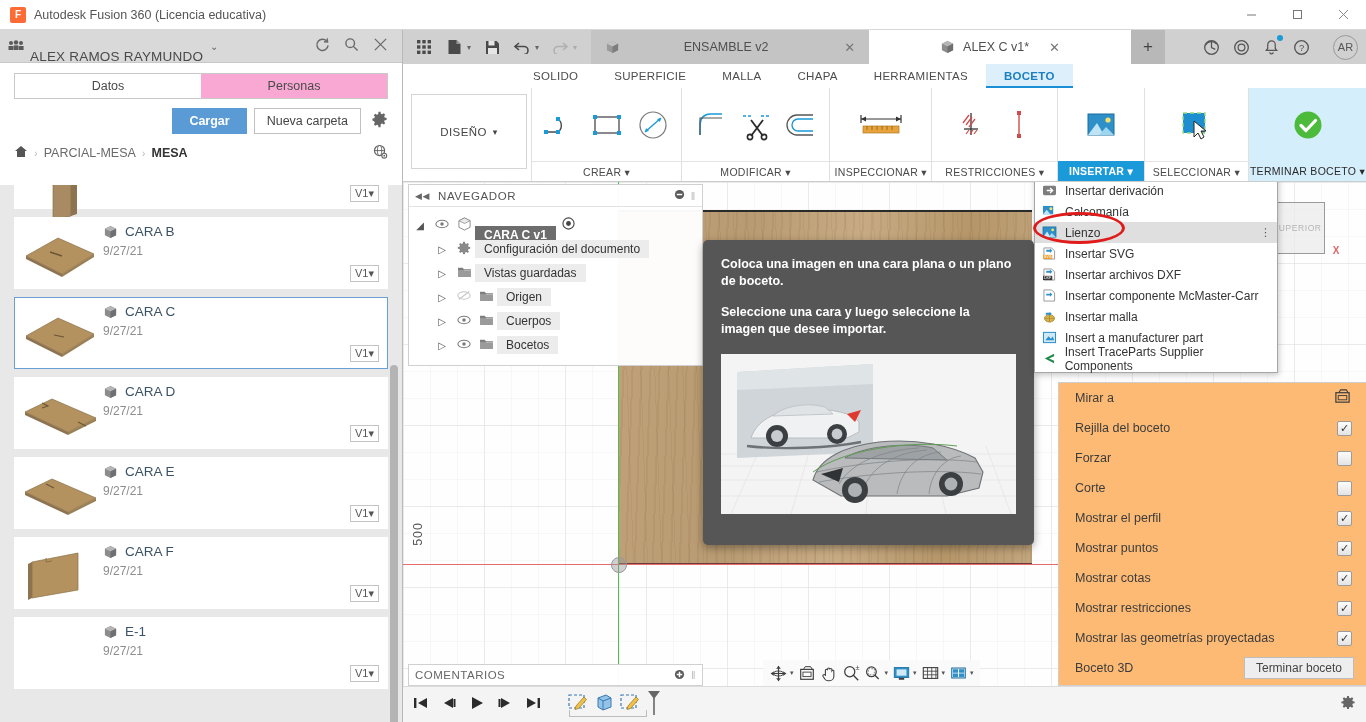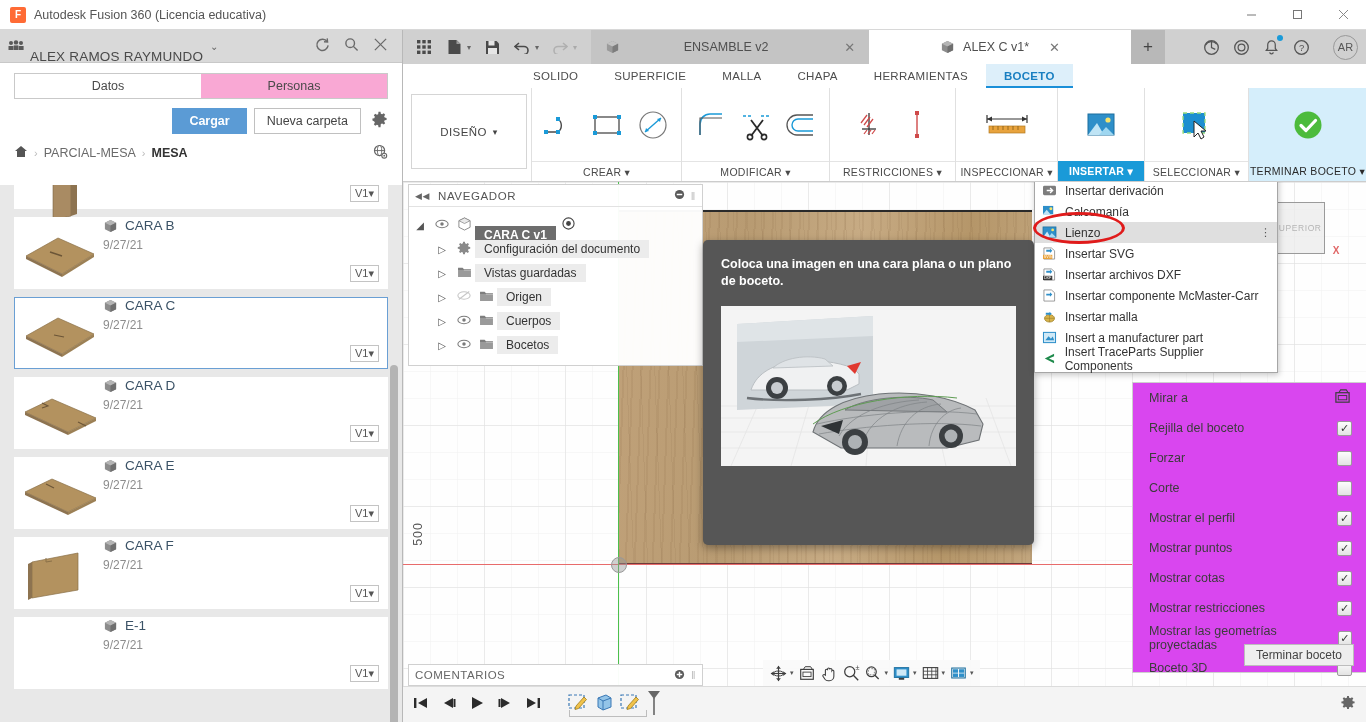--- a/index.html
+++ b/index.html
@@ -77,21 +77,21 @@
   .list-area {
     position: absolute; left: 0; top: 122px; right: 0; bottom: 0;
     background: #e8e8e8; padding: 0 14px; overflow: hidden;
   }
   .file-card {
     background: #fff; border: 1px solid transparent; height: 72px;
     margin-bottom: 8px; position: relative; display: flex; align-items: flex-start;
   }
   .file-card.selected { border: 1px solid #6a9fd4; }
   .thumb { width: 84px; height: 66px; margin: 3px 0 0 4px; display:flex; align-items:center; justify-content:center; }
-  .file-meta { }
+  .file-meta { padding-top: 6px; }
   .file-title { display: flex; align-items: center; gap: 7px; font-size: 13.5px; color: #3b5266; }
   .file-date { font-size: 12px; color: #8d8d8d; margin-top: 5px; }
   .ver-chip {
     position: absolute; right: 8px; bottom: 6px;
     border: 1px solid #c4c4c4; background: #fff; color: #555;
     font-size: 11px; padding: 1px 4px;
   }
   .cube-ico { width: 15px; height: 14px; }
   .left-scroll {
     position: absolute; right: 4px; top: 180px; width: 8px; height: 460px;
@@ -217,22 +217,22 @@
   .viewcube {
     position: absolute; right: 41px; top: 20px; width: 56px; height: 52px;
     border: 1px solid #9a9a9a; background: rgba(235,235,235,.75);
     display: flex; align-items: center; justify-content: center;
     font-size: 8.5px; color: #b5b5b5; letter-spacing: .6px;
   }
   .vc-axis { position: absolute; font-size: 10px; font-weight: bold; }
 
   
   .palette {
-    position: absolute; right: 0; top: 200px; width: 234px; bottom: 49px;
-    background: #d946ef; border: 1px solid #cfcfcf; border-right: none;
+    position: absolute; right: 0; top: 200px; width: 308px; bottom: 36px;
+    background: #fdba74; border: 1px solid #cfcfcf; border-right: none;
   }
   .pal-row {
     display: flex; align-items: center; height: 30px; padding: 0 14px 0 16px;
     font-size: 12.5px; color: #3c3c3c;
   }
   .pal-row .chk { margin-left: auto; }
   .cbox { width: 15px; height: 15px; border: 1px solid #9b9b9b; border-radius: 2px;
     background: linear-gradient(#fdfdfd,#e3e3e3); display:flex; align-items:center; justify-content:center;
     font-size: 11px; color: #333; }
   .pal-foot { position: absolute; left: 0; right: 0; bottom: 6px; display: flex; justify-content: flex-end; padding-right: 12px; }
@@ -724,49 +724,20 @@
               </svg>
             </div>
             <div class="rbtn">
               <svg width="36" height="30" viewBox="0 0 36 30">
                   <path d="M30 5 H14 a10 10 0 0 0 0 20 H30" fill="none" stroke="#555" stroke-width="1.3"></path>
                   <path d="M30 9 H15 a6 6 0 0 0 0 12 H30" fill="none" stroke="#1a9ad8" stroke-width="1.4"></path>
                 </svg>
             </div>
           </div>
           <div class="rg-label"><span>MODIFICAR</span> <span>▾</span></div>
-        </div>
-
-        <div class="rgroup" style="width:128px">
-          <div class="rg-icons">
-            <div class="rbtn">
-              <svg width="32" height="32" viewBox="0 0 32 32">
-                  <line x1="16" y1="4" x2="16" y2="26" stroke="#333" stroke-width="1.3"></line>
-                  <g stroke="#cf4a4a" stroke-width="1.3">
-                    <line x1="8" y1="14" x2="14" y2="6"></line>
-                    <line x1="11" y1="16" x2="17" y2="8"></line>
-                    <line x1="14" y1="18" x2="20" y2="10"></line>
-                  </g>
-                  <line x1="9" y1="20" x2="23" y2="20" stroke="#333" stroke-width="1.3"></line>
-                  <g stroke="#cf4a4a" stroke-width="1.2">
-                    <line x1="11" y1="25" x2="14" y2="21"></line>
-                    <line x1="15" y1="25" x2="18" y2="21"></line>
-                    <line x1="19" y1="25" x2="22" y2="21"></line>
-                  </g>
-                </svg>
-            </div>
-            <div class="rbtn">
-              <svg width="26" height="32" viewBox="0 0 26 32">
-                  <line x1="13" y1="3" x2="13" y2="28" stroke="#cf4a4a" stroke-width="1.4"></line>
-                  <rect x="11" y="2" width="4" height="4" fill="#cf4a4a"></rect>
-                  <rect x="11" y="25" width="4" height="4" fill="#cf4a4a"></rect>
-                </svg>
-            </div>
-          </div>
-          <div class="rg-label"><span>RESTRICCIONES</span> <span>▾</span></div>
         </div>
 
         <div class="rgroup" style="width:104px">
           <div class="rg-icons">
             <div class="rbtn wide">
               <svg width="52" height="32" viewBox="0 0 52 32">
                 <line x1="6" y1="10" x2="46" y2="10" stroke="#333" stroke-width="1.2"></line>
                 <line x1="6" y1="6" x2="6" y2="14" stroke="#333" stroke-width="1.2"></line>
                 <line x1="46" y1="6" x2="46" y2="14" stroke="#333" stroke-width="1.2"></line>
                 <path d="M6 10 L11 7.5 L11 12.5 Z" fill="#333"></path>
@@ -779,20 +750,49 @@
                     <line x1="27" y1="17" x2="27" y2="21"></line>
                     <line x1="32" y1="17" x2="32" y2="21"></line>
                     <line x1="37" y1="17" x2="37" y2="21"></line>
                   </g>
               </svg>
             </div>
           </div>
           <div class="rg-label"><span>INSPECCIONAR</span> <span>▾</span></div>
         </div>
 
+        <div class="rgroup" style="width:128px">
+          <div class="rg-icons">
+            <div class="rbtn">
+              <svg width="32" height="32" viewBox="0 0 32 32">
+                  <line x1="16" y1="4" x2="16" y2="26" stroke="#333" stroke-width="1.3"></line>
+                  <g stroke="#cf4a4a" stroke-width="1.3">
+                    <line x1="8" y1="14" x2="14" y2="6"></line>
+                    <line x1="11" y1="16" x2="17" y2="8"></line>
+                    <line x1="14" y1="18" x2="20" y2="10"></line>
+                  </g>
+                  <line x1="9" y1="20" x2="23" y2="20" stroke="#333" stroke-width="1.3"></line>
+                  <g stroke="#cf4a4a" stroke-width="1.2">
+                    <line x1="11" y1="25" x2="14" y2="21"></line>
+                    <line x1="15" y1="25" x2="18" y2="21"></line>
+                    <line x1="19" y1="25" x2="22" y2="21"></line>
+                  </g>
+                </svg>
+            </div>
+            <div class="rbtn">
+              <svg width="26" height="32" viewBox="0 0 26 32">
+                  <line x1="13" y1="3" x2="13" y2="28" stroke="#cf4a4a" stroke-width="1.4"></line>
+                  <rect x="11" y="2" width="4" height="4" fill="#cf4a4a"></rect>
+                  <rect x="11" y="25" width="4" height="4" fill="#cf4a4a"></rect>
+                </svg>
+            </div>
+          </div>
+          <div class="rg-label"><span>RESTRICCIONES</span> <span>▾</span></div>
+        </div>
+
         <div class="rgroup" style="width:88px">
           <div class="rg-icons">
             <div class="rbtn">
               <svg width="36" height="30" viewBox="0 0 36 30">
                   <rect x="5" y="4" width="26" height="21" fill="#2e8fc9" stroke="#1d6f9e" stroke-width="1"></rect>
                   <circle cx="25" cy="10" r="2.6" fill="#f6e36c"></circle>
                   <path d="M5 25 L14 13 L21 25 Z" fill="#bfe4f5"></path>
                   <path d="M16 25 L23 17 L31 25 Z" fill="#9ed6f0"></path>
                 </svg>
             </div>
@@ -962,20 +962,21 @@
                   <path d="M1 2 H6 L7.4 3.6 H15 V4.4 H1 Z" fill="#7e7e7e"></path>
                 </svg>
             </span>
             <span class="nav-lbl">Bocetos</span>
           </div>
         </div>
       </div>
 
       <div class="tip">
         <p>Coloca una imagen en una cara plana o un plano de boceto.</p>
+        <p>Seleccione una cara y luego seleccione la imagen que desee importar.</p>
         <div class="tip-img">
           <svg width="295" height="160" viewBox="0 0 295 160">
             <rect width="295" height="160" fill="#f4f4f4"></rect>
 
             <g stroke="#e2e2e2" stroke-width="0.7">
               <line x1="0" y1="100" x2="295" y2="100"></line>
                 <line x1="0" y1="112" x2="295" y2="112"></line>
               <line x1="0" y1="126" x2="295" y2="126"></line>
                 <line x1="0" y1="142" x2="295" y2="142"></line>
               <line x1="40" y1="92" x2="10" y2="160"></line>

